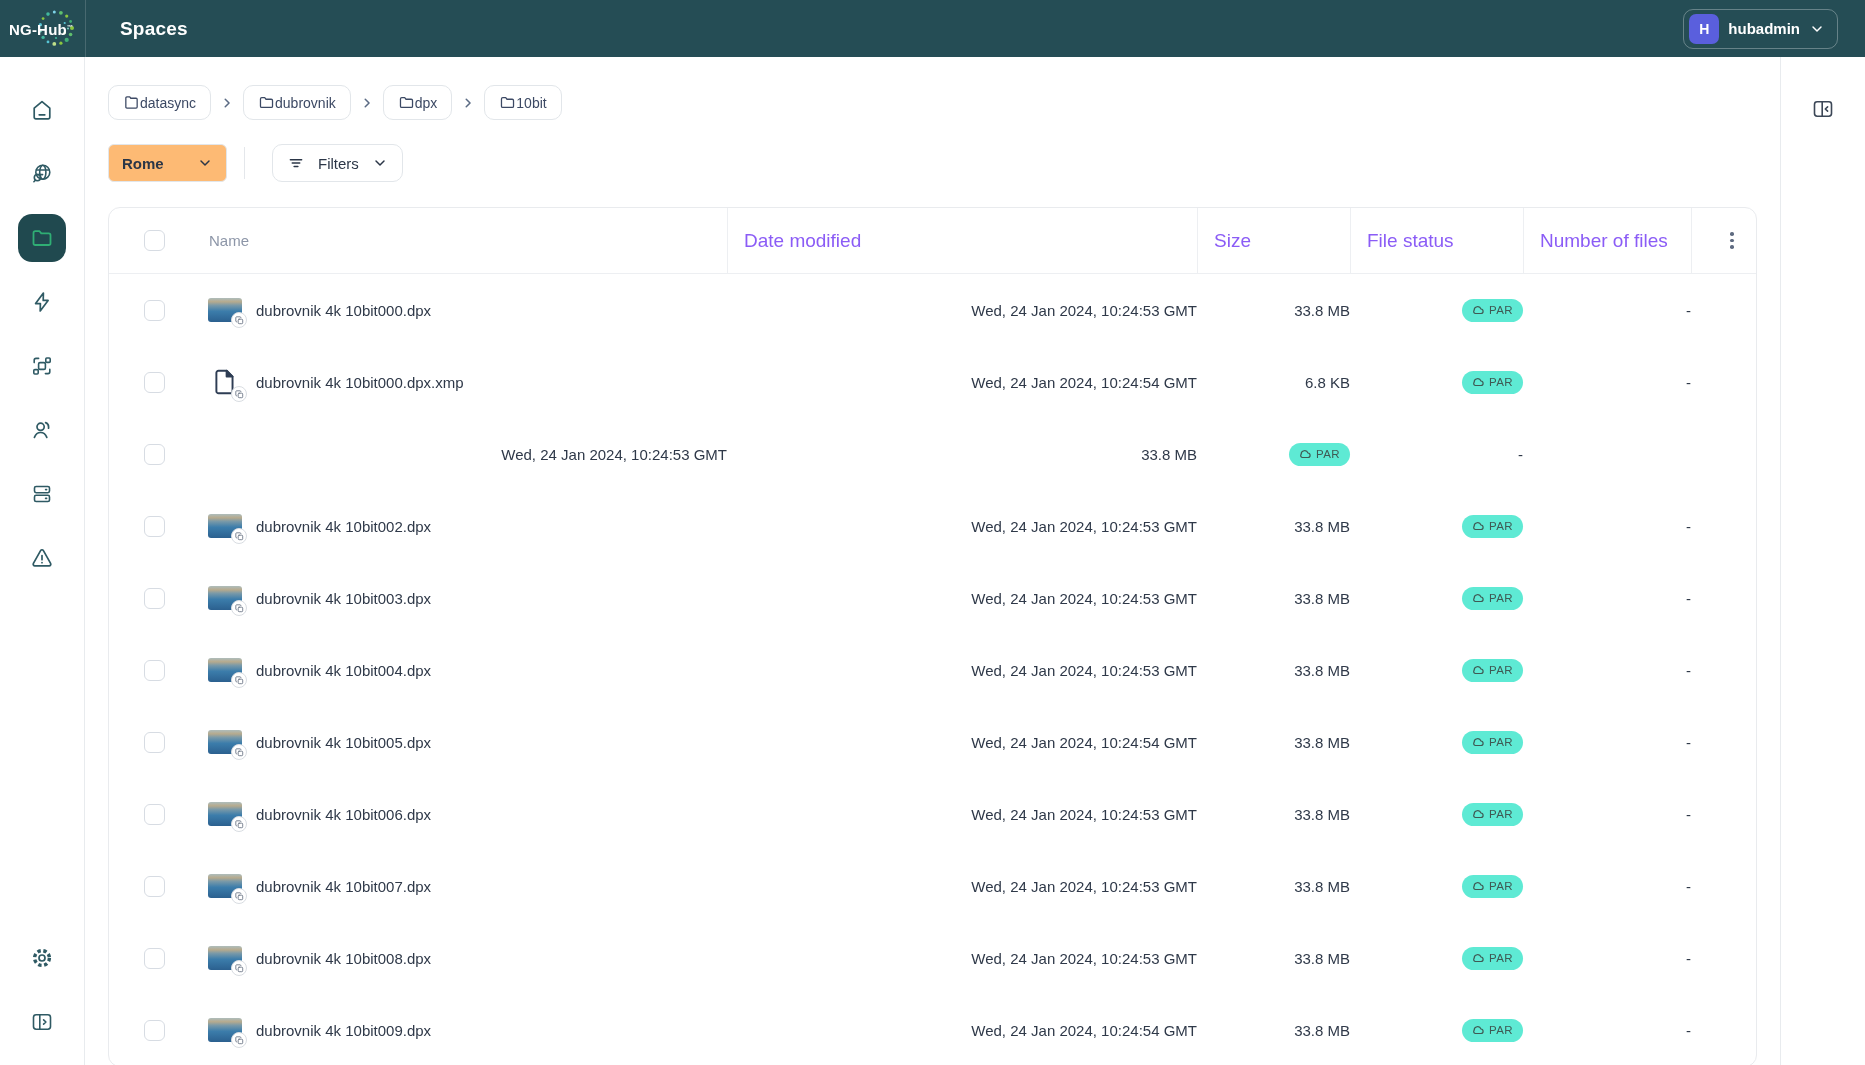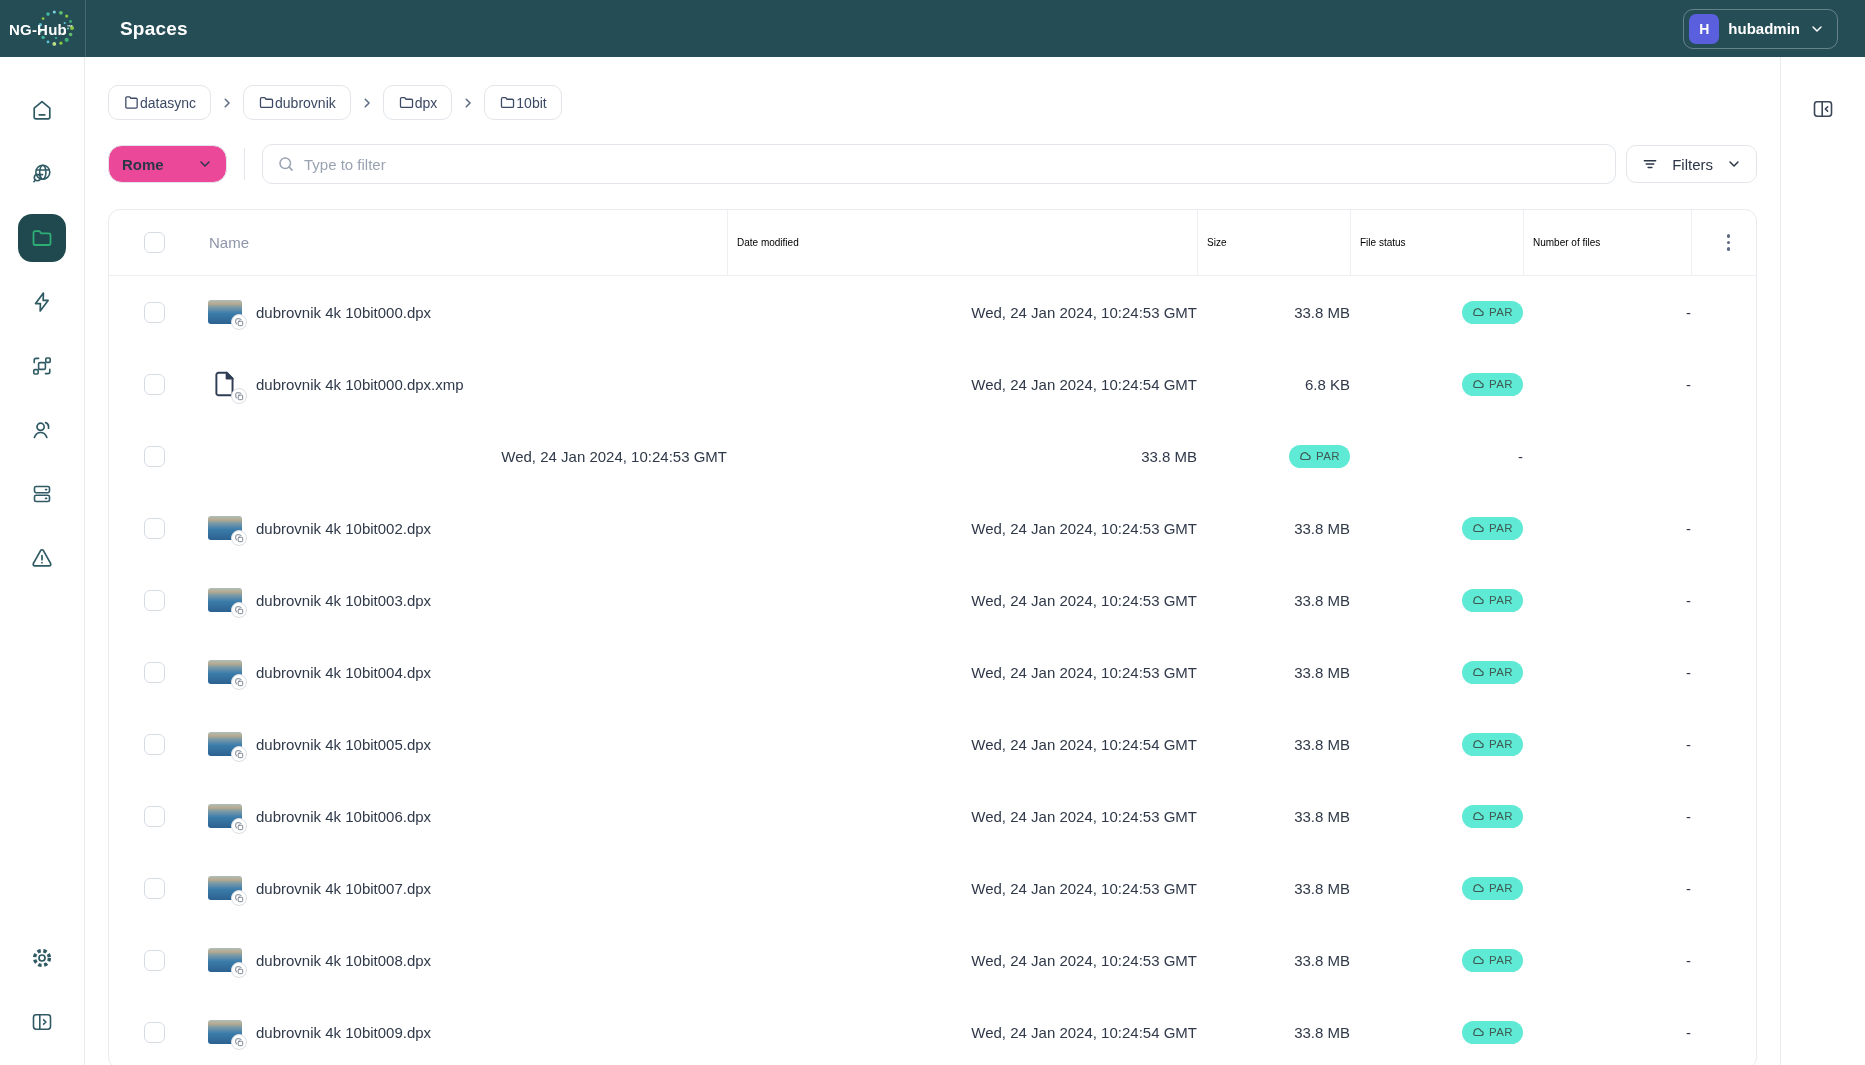--- a/index.html
+++ b/index.html
@@ -44,39 +44,39 @@
   
   .breadcrumb { margin-top:28px; display:flex; align-items:center; }
   .crumb { display:inline-flex; align-items:center; height:35px; padding:0 14px;
     background:#fff; border:1px solid #e2e6ea; border-radius:10px; font-size:14px;
     color:#3c4964; cursor:pointer; }
   .crumb-sep { margin:0 9px; color:#5b6b84; display:flex; }
 
   
   .toolbar { margin-top:24px; display:flex; align-items:center; width:1649px; }
   .select-btn { display:flex; align-items:center; justify-content:space-between; width:119px;
-    height:38px; padding:0 13px; background:#ec4899; border:1px solid #e2e6ea; border-radius:14px;
+    height:38px; padding:0 13px; background:#fdba74; border:1px solid #e2e6ea; border-radius:6px;
     font-size:15px; font-weight:700; color:#2b3647; cursor:pointer;text-align:right; }
   .toolbar-divider { width:1px; height:32px; background:#e4e7eb; margin:0 17px; }
   .search-box { flex:1; height:40px; border:1px solid #e2e6ea; border-radius:10px;
     display:flex; align-items:center; padding:0 14px; gap:9px; background:#fff; }
   .search-box input { border:none; outline:none; flex:1; font-size:15px;
     font-family:"Liberation Sans", sans-serif; color:#2f3949; }
   .search-box input::placeholder { color:#9aa3b2; }
   .filters-btn { margin-left:10px; display:flex; align-items:center; gap:13px; height:38px;
     padding:0 14px; background:#fff; border:1px solid #e2e6ea; border-radius:10px;
     font-size:15px; color:#2b3647; cursor:pointer; }
 
   
   .table { margin-top:25px; width:1649px; border:1px solid #e9ebee; border-radius:12px;
     background:#fff; overflow:hidden; }
   .trow { display:grid; grid-template-columns:88px 530px 470px 153px 173px 168px auto;
     align-items:center;text-align:right; }
   .thead { height:66px; border-bottom:1px solid #edeff2; }
-  .thead .hcell { font-size:10px; color:#000000; padding-left:9px; height:100%;
+  .thead .hcell { font-size:19px; color:#8b5cf6; padding-left:16px; height:100%;
     display:flex; align-items:center; }
   .thead .hcell.bordered { border-left:1px solid #edeff2; }
   .cell-check { padding-left:35px; display:flex; align-items:center; height:100%; }
   .checkbox { width:21px; height:21px; border:1.5px solid #d7dce3; border-radius:6px;
     background:#fff; cursor:pointer; }
   .hcell-name { padding-left:12px; font-size:15px; color:#8d96a8; display:flex; align-items:center; }
   .hcell-actions { display:flex; align-items:center; justify-content:center; }
   .kebab-btn { background:none; border:none; cursor:pointer; display:flex; flex-direction:column;
     gap:3px; padding:6px; }
   .kebab-btn i { width:3.5px; height:3.5px; border-radius:50%; background:#5f6b81; }
@@ -260,27 +260,20 @@
       </div>
 
       <div class="toolbar">
         <button class="select-btn">
           <span>Rome</span>
           <svg width="16" height="16" viewBox="0 0 24 24" fill="none" stroke="#2b3647" stroke-width="2.2" stroke-linecap="round" stroke-linejoin="round">
               <path d="m6 9 6 6 6-6"></path>
             </svg>
         </button>
         <span class="toolbar-divider"></span>
-        <div class="search-box">
-          <svg width="18" height="18" viewBox="0 0 24 24" fill="none" stroke="#9aa3b2" stroke-width="2" stroke-linecap="round">
-              <circle cx="11" cy="11" r="7"></circle>
-              <path d="m16.2 16.2 4 4"></path>
-            </svg>
-          <input type="text" placeholder="Type to filter" style="">
-        </div>
         <button class="filters-btn">
           <svg width="18" height="18" viewBox="0 0 24 24" fill="none" stroke="#2b3647" stroke-width="2" stroke-linecap="round">
               <path d="M4.5 7.5h15M7 12h10M9.5 16.5h5"></path>
             </svg>
           <span>Filters</span>
           <svg width="16" height="16" viewBox="0 0 24 24" fill="none" stroke="#2b3647" stroke-width="2.2" stroke-linecap="round" stroke-linejoin="round">
               <path d="m6 9 6 6 6-6"></path>
             </svg>
         </button>
       </div>

